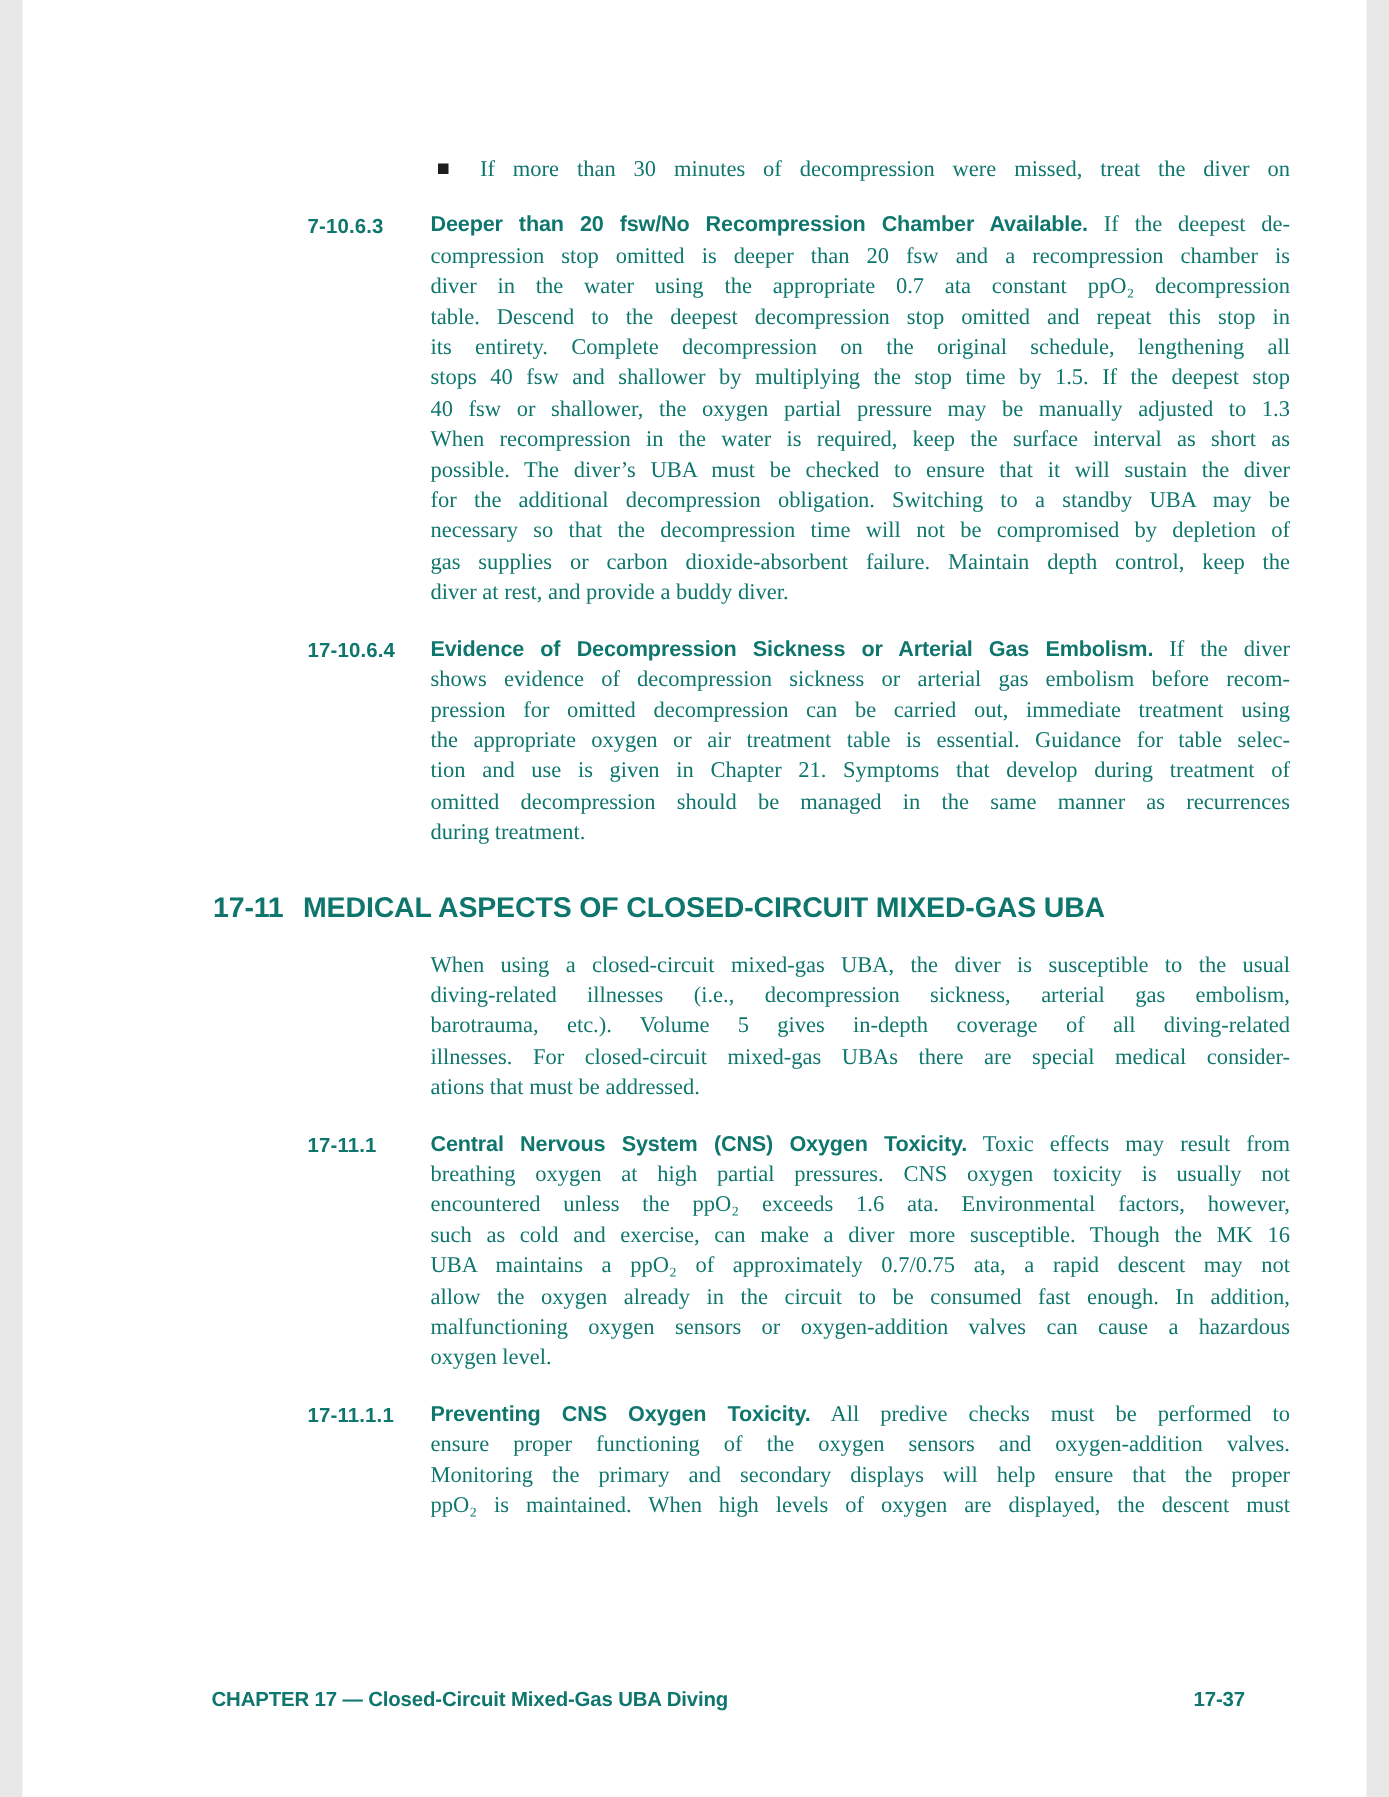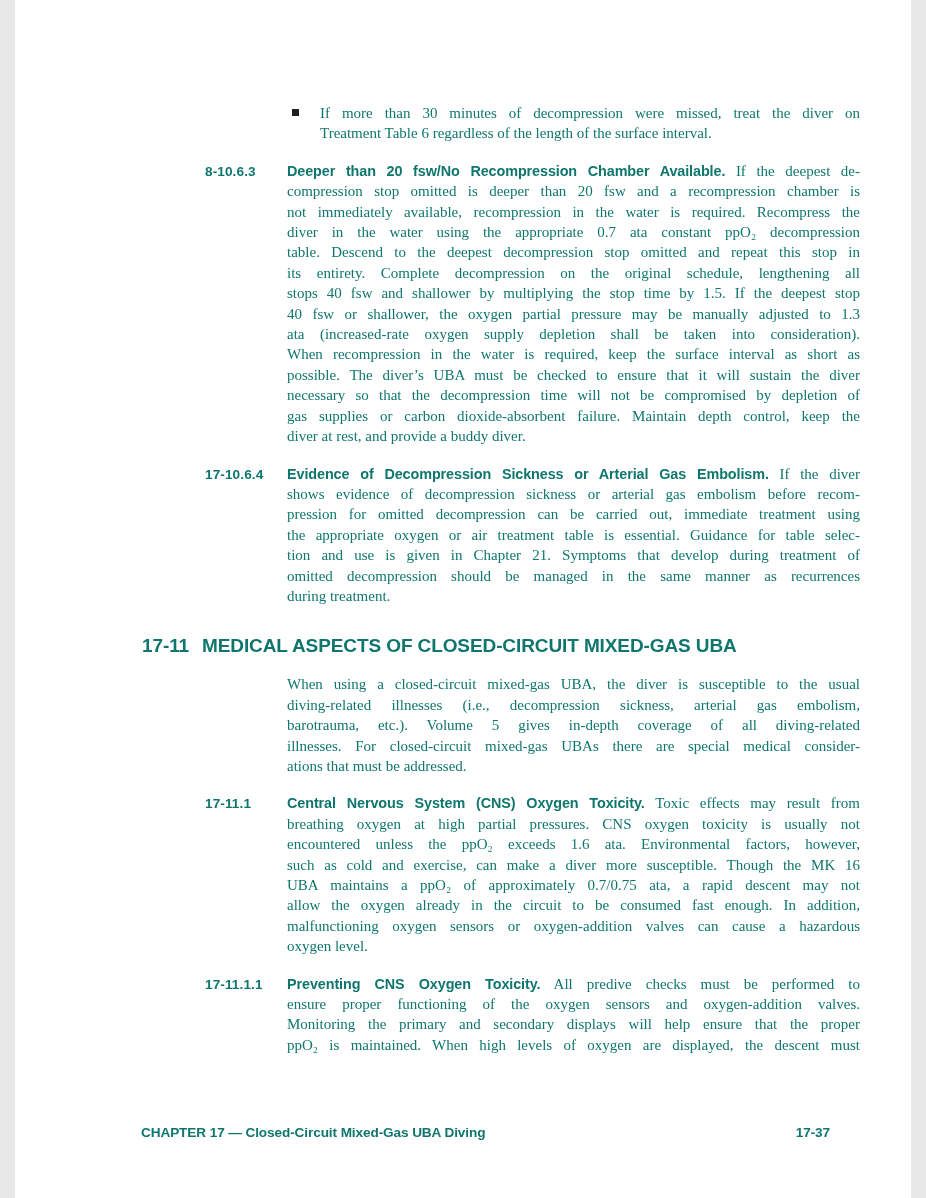--- a/index.html
+++ b/index.html
@@ -80,38 +80,36 @@
 </head>
 <body>
 
 <div class="page">
   <div class="flow">
 
     <div class="bullet-block">
       <span class="bullet-sq"></span>
       <div class="bullet-text">
           <div class="line jl">If more than 30 minutes of decompression were missed, treat the diver on</div>
-          <div class="line">Treatment Table 6 regardless of the length of the surface interval.</div>
         </div>
     </div>
 
     <div class="para mt17">
-      <span class="secnum">8-10.6.3</span>
+      <span class="secnum">7-10.6.3</span>
       <div class="line jl"><span class="shead">Deeper than 20 fsw/No Recompression Chamber Available.</span> <span>If the deepest de-</span></div>
       <div>
           <div class="line jl">compression stop omitted is deeper than 20 fsw and a recompression chamber is</div>
-          <div class="line jl">not immediately available, recompression in the water is required. Recompress the</div>
           <div class="line jl">diver in the water using the appropriate 0.7 ata constant ppO₂ decompression</div>
           <div class="line jl">table. Descend to the deepest decompression stop omitted and repeat this stop in</div>
           <div class="line jl">its entirety. Complete decompression on the original schedule, lengthening all</div>
           <div class="line jl">stops 40 fsw and shallower by multiplying the stop time by 1.5. If the deepest stop</div>
           <div class="line jl">40 fsw or shallower, the oxygen partial pressure may be manually adjusted to 1.3</div>
-          <div class="line jl">ata (increased-rate oxygen supply depletion shall be taken into consideration).</div>
           <div class="line jl">When recompression in the water is required, keep the surface interval as short as</div>
           <div class="line jl">possible. The diver’s UBA must be checked to ensure that it will sustain the diver</div>
+          <div class="line jl">for the additional decompression obligation. Switching to a standby UBA may be</div>
           <div class="line jl">necessary so that the decompression time will not be compromised by depletion of</div>
           <div class="line jl">gas supplies or carbon dioxide-absorbent failure. Maintain depth control, keep the</div>
           <div class="line">diver at rest, and provide a buddy diver.</div>
         </div>
     </div>
 
     <div class="para">
       <span class="secnum">17-10.6.4</span>
       <div class="line jl"><span class="shead">Evidence of Decompression Sickness or Arterial Gas Embolism.</span> <span>If the diver</span></div>
       <div>

